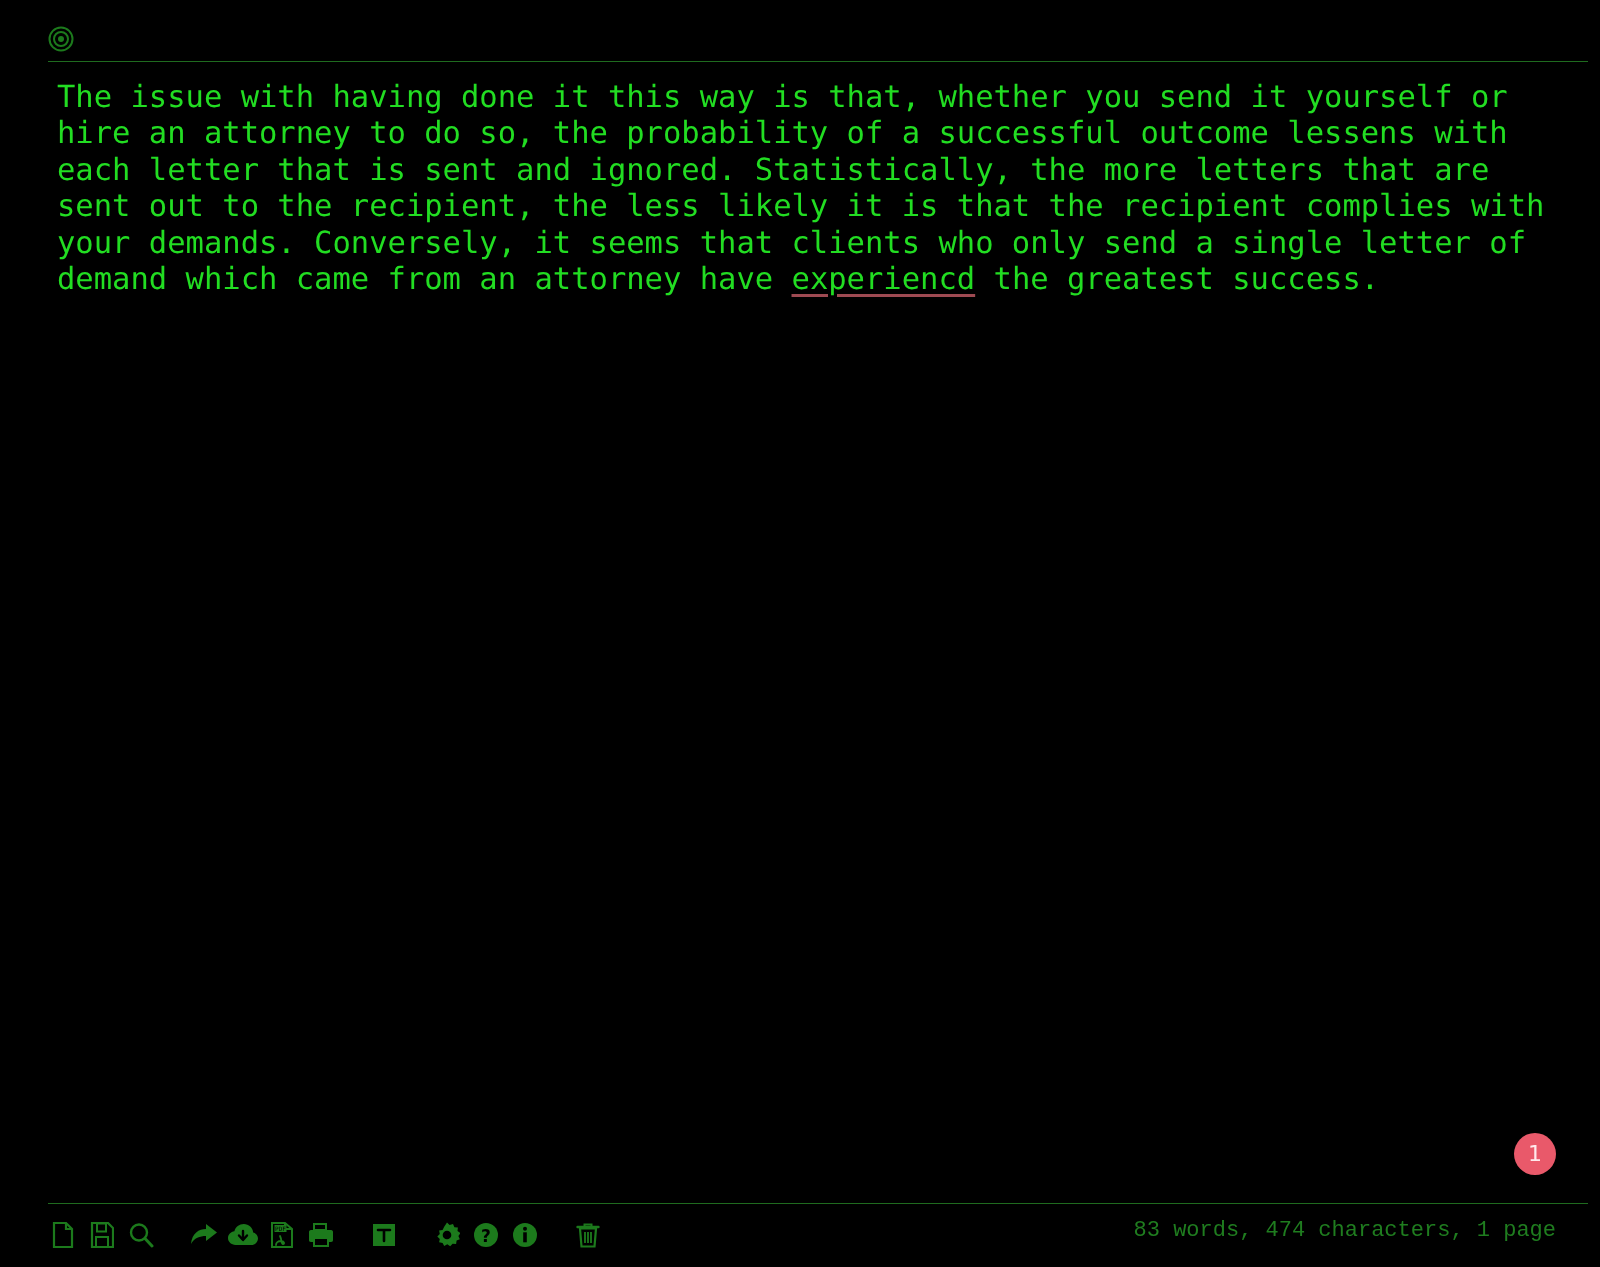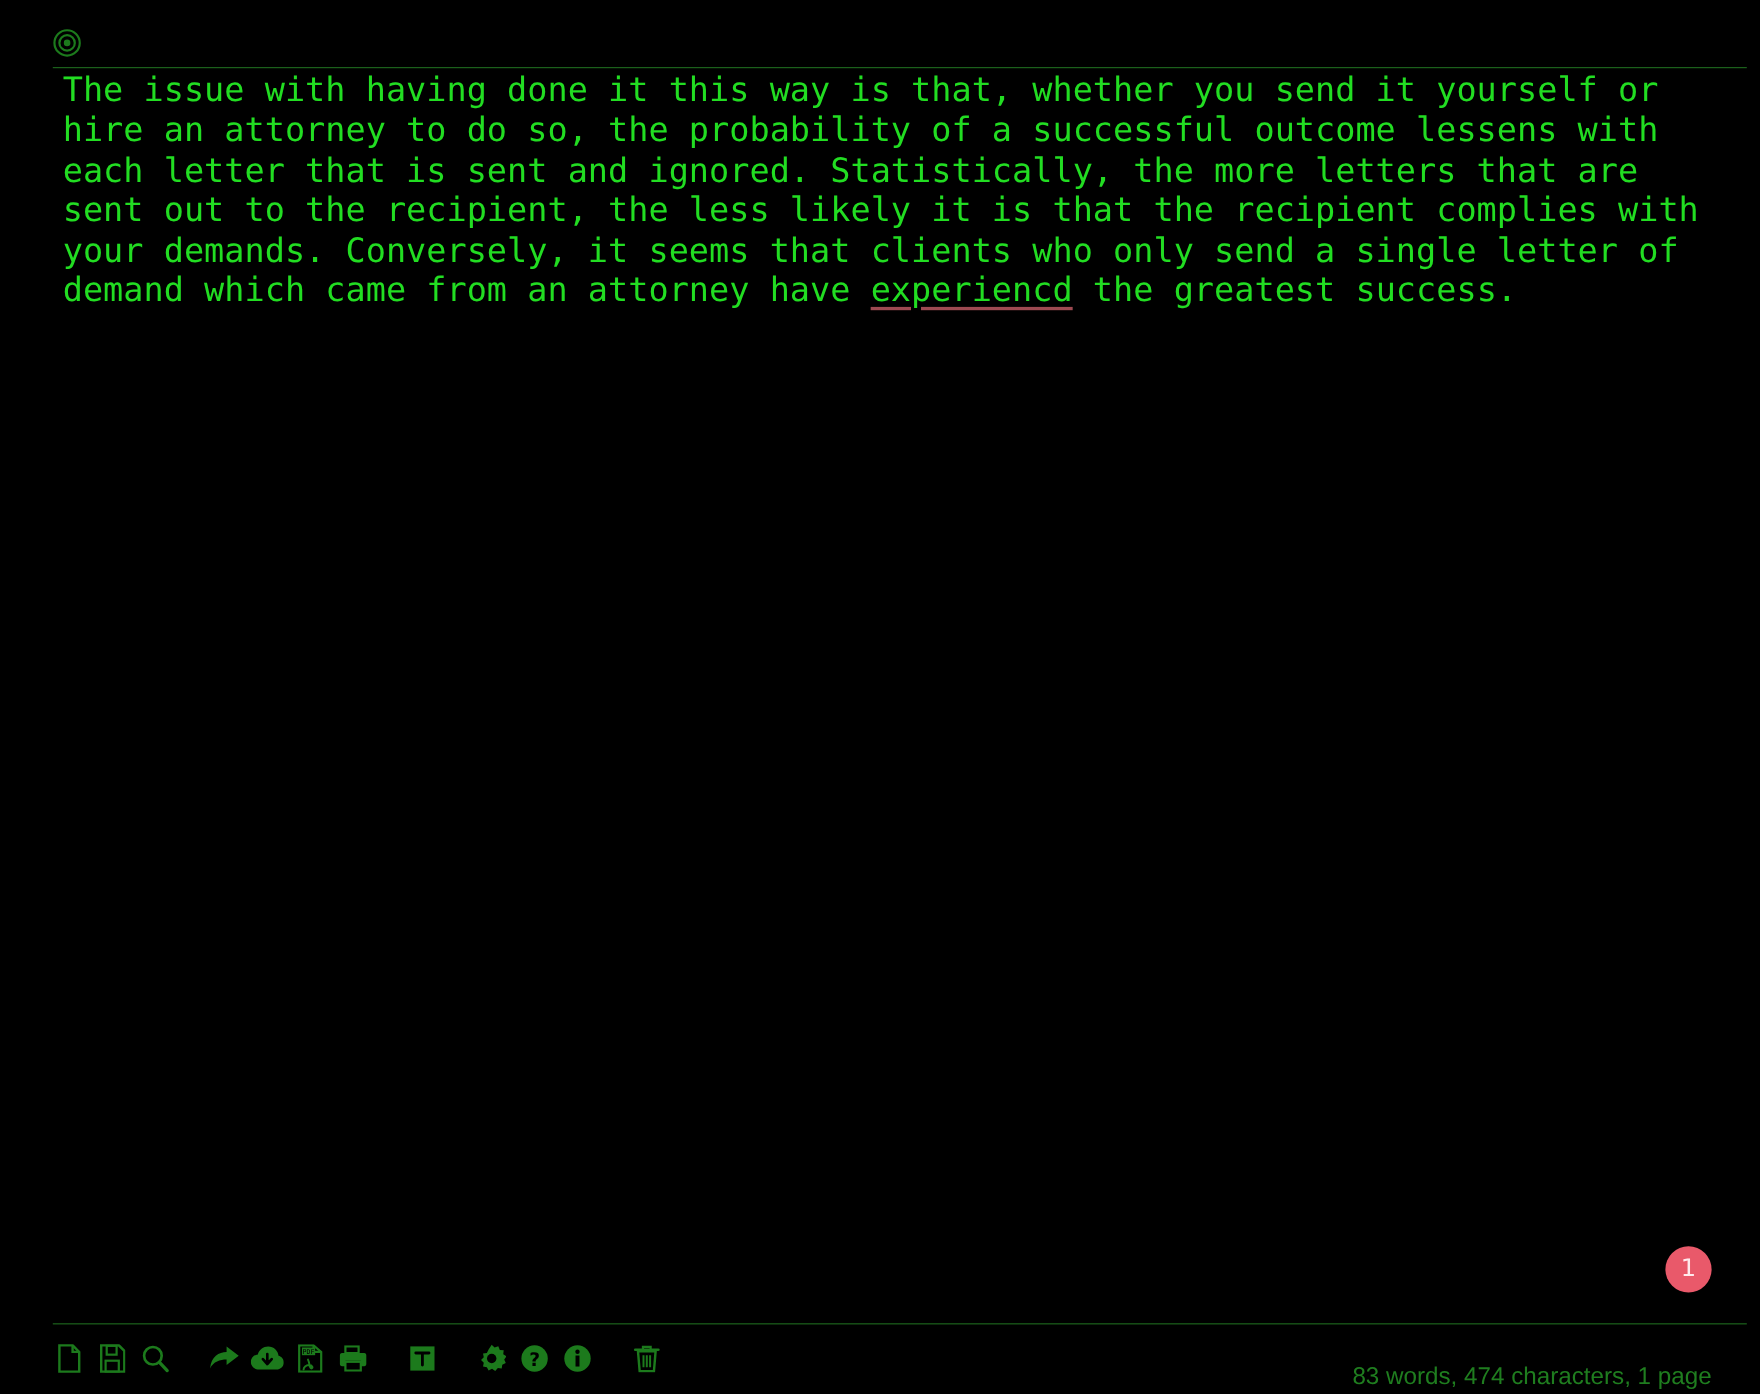--- a/index.html
+++ b/index.html
@@ -31,21 +31,21 @@
   .top-divider {
     position:absolute;
     left:48px; top:61px;
     width:1540px; height:1px;
     background:#1f6b1f;
   }
 
   
   .doc-area {
     position:absolute;
-    left:0; top:47px;
+    left:0; top:62px;
     width:1600px; height:1130px;
     overflow:hidden;
   }
   .doc-text {
     position:absolute;
     left:57px; top:18px;
     width:1500px;
     color:#22dd22;
     font-family:"DejaVu Sans Mono", monospace;
     font-size:30.5px;
@@ -107,25 +107,24 @@
     cursor:pointer;
   }
   .tb-icon svg { display:block; }
   .gap-sm { width:9px; }
   .gap-lg { width:33px; }
 
   .status-text {
     position:absolute;
     right:44px; top:22px;
     color:#1f7d1f;
-    font-family:Liberation Sans, sans-serif;
+    font-family:Liberation Mono, monospace;
     font-size:22px;
     line-height:28px;
     white-space:nowrap;
-    margin-top:20px;
   }
 </style>
 </head>
 <body>
 
 <div class="app">
 
   <div class="topbar">
     <span class="record-icon">
       <svg viewBox="0 0 26 26" width="26" height="26">

